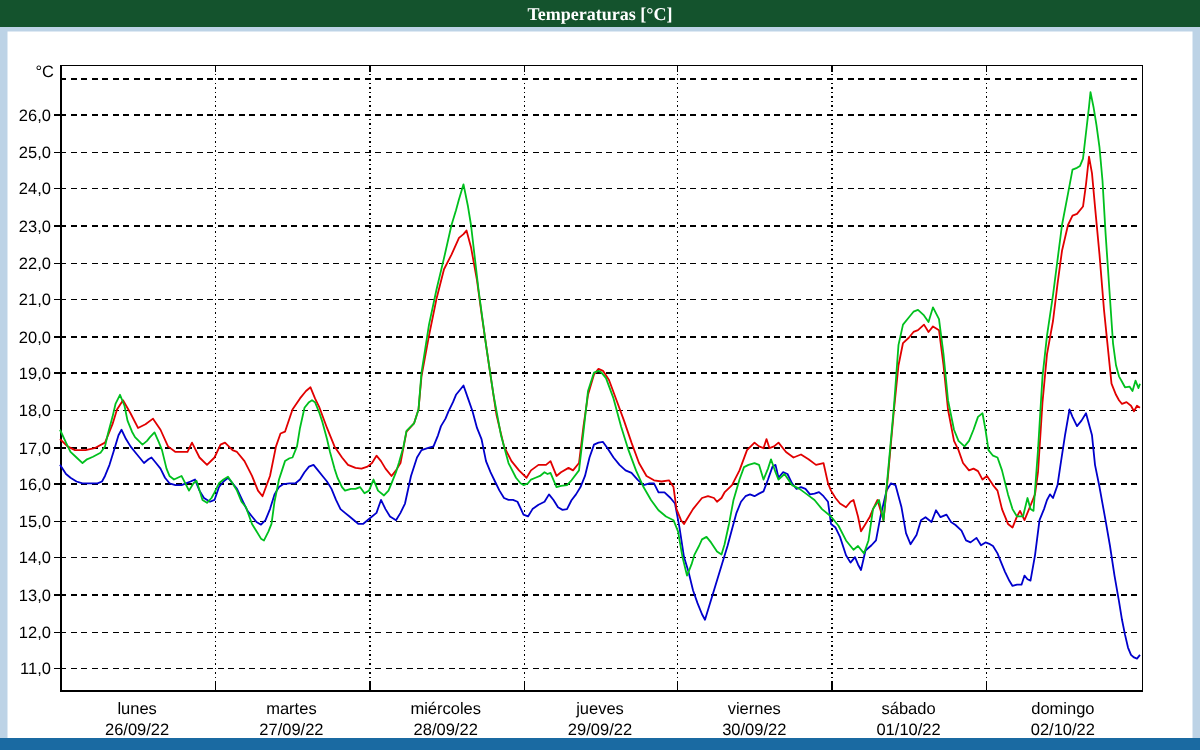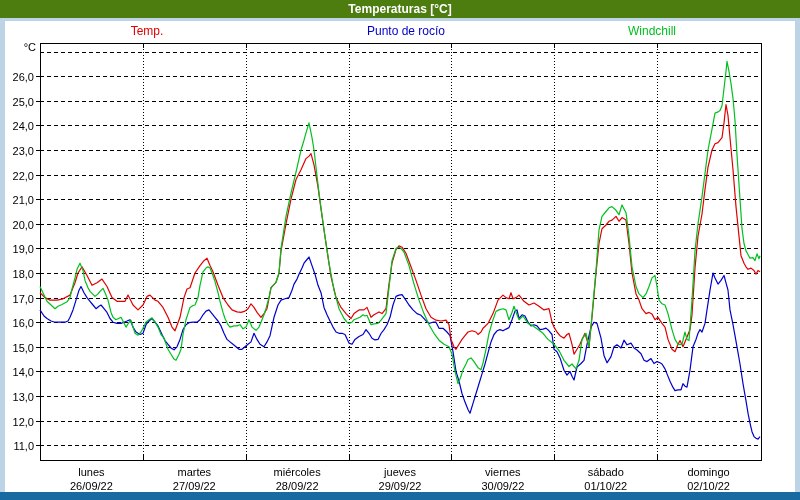--- a/index.html
+++ b/index.html
@@ -11,30 +11,25 @@
   .bottombar{position:absolute;left:0;bottom:0;width:800px;height:8px;}
   .legend{position:absolute;left:0;top:24px;width:800px;height:16px;}
   .lg{position:absolute;transform:translateX(-50%);font-size:12px;white-space:nowrap;}
   #chart{position:absolute;left:0;top:0;}
   text{font-family:"Liberation Sans",sans-serif;}
 </style>
 </head>
 <body style="background: rgb(189, 211, 230);">
 
 <div class="app">
-  <div class="titlebar" id="titlebar" style="background: #4d7c0f;">
+  <div class="titlebar" id="titlebar" style="background: #14532d; font-family: Liberation Serif, serif;">
     <span>Temperaturas [°C]</span>
   </div>
   <div class="panel" id="panel"></div>
   <div class="bottombar" id="bottombar" style="background: rgb(26, 106, 162);"></div>
-  <div class="legend">
-    <span class="lg" id="lg0" style="color: rgb(225, 0, 0); left: 147px;">Temp.</span>
-    <span class="lg" id="lg1" style="color: rgb(0, 0, 204); left: 406px;">Punto de rocío</span>
-    <span class="lg" id="lg2" style="color: rgb(0, 192, 30); left: 652px;">Windchill</span>
-  </div>
   <svg id="chart" width="800" height="500">
       <line x1="40" y1="52.5" x2="761" y2="52.5" stroke="#000000" stroke-width="1" stroke-dasharray="4 3" shape-rendering="crispEdges"></line>
       <line x1="40" y1="76.5" x2="761" y2="76.5" stroke="#000000" stroke-width="1" stroke-dasharray="4 3" shape-rendering="crispEdges"></line>
       <line x1="36" y1="76.5" x2="40" y2="76.5" stroke="#000" stroke-width="1" shape-rendering="crispEdges"></line>
       <text x="34" y="80.5" text-anchor="end" font-size="11px" fill="#000">26,0</text>
       <line x1="40" y1="101.5" x2="761" y2="101.5" stroke="#000000" stroke-width="1" stroke-dasharray="4 3" shape-rendering="crispEdges"></line>
       <line x1="36" y1="101.5" x2="40" y2="101.5" stroke="#000" stroke-width="1" shape-rendering="crispEdges"></line>
       <text x="34" y="105.5" text-anchor="end" font-size="11px" fill="#000">25,0</text>
       <line x1="40" y1="125.5" x2="761" y2="125.5" stroke="#000000" stroke-width="1" stroke-dasharray="4 3" shape-rendering="crispEdges"></line>
       <line x1="36" y1="125.5" x2="40" y2="125.5" stroke="#000" stroke-width="1" shape-rendering="crispEdges"></line>

